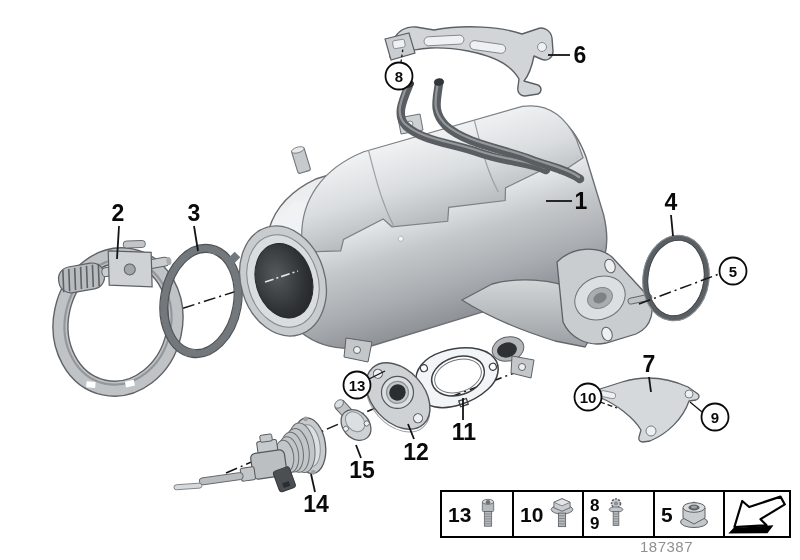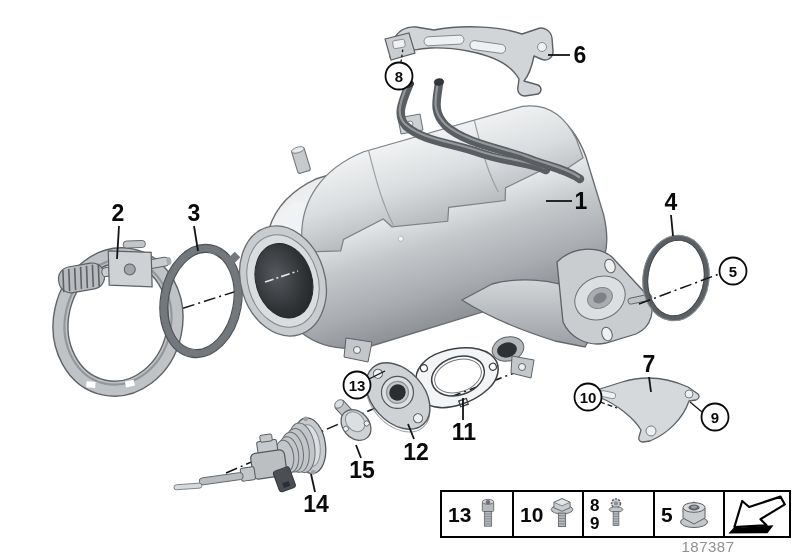--- a/index.html
+++ b/index.html
@@ -21,21 +21,21 @@
 
   
   .legend{position:absolute;left:440px;top:490px;width:351px;height:48px;
           display:flex;border:2px solid #000;box-sizing:border-box;background:#fff;}
   .legend-cell{display:flex;align-items:center;justify-content:flex-start;gap:4px;
                border-right:2px solid #000;box-sizing:border-box;padding:2px 3px 2px 6px;}
   .legend-cell:last-child{border-right:none;justify-content:center;padding:2px;}
   .legend-num{font-weight:bold;font-size:21px;color:#0a0a0a;line-height:1;}
   .legend-num-stack{display:flex;flex-direction:column;justify-content:center;gap:1px;}
   .legend-num-small{font-weight:bold;font-size:17px;color:#0a0a0a;line-height:1;}
-  .drawing-number{position:absolute;left:640px;top:538px;width:136px;text-align:center;
+  .drawing-number{position:absolute;left:640px;top:538px;width:136px;text-align:left;
                   font-size:15px;color:#8d9194;letter-spacing:0.5px;}
 </style>
 </head>
 <body>
 
 <div id="stage">
 
 <svg id="drawing" width="800" height="560" viewBox="0 0 800 560" xmlns="http://www.w3.org/2000/svg">
   <defs>
     <linearGradient id="bodyGrad" x1="0" y1="0" x2="0" y2="1">

